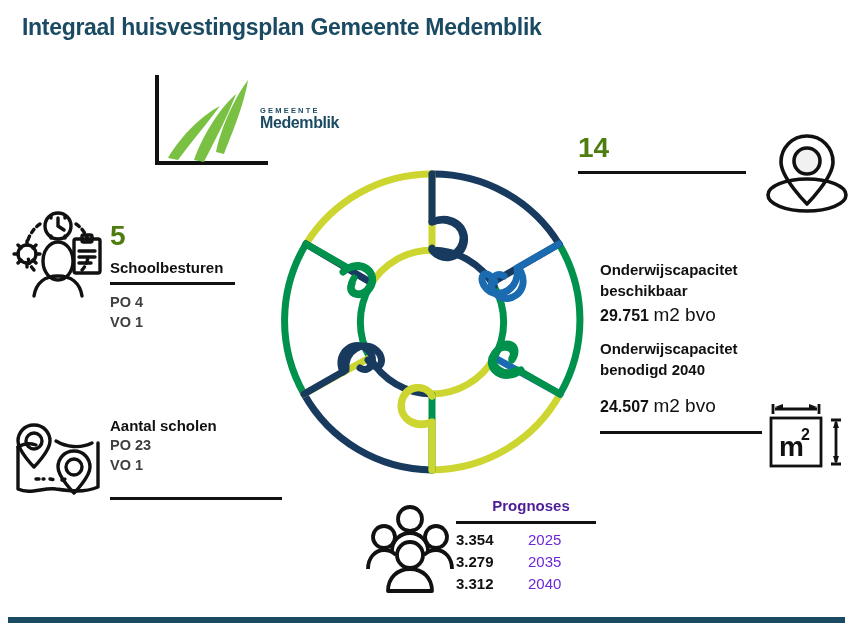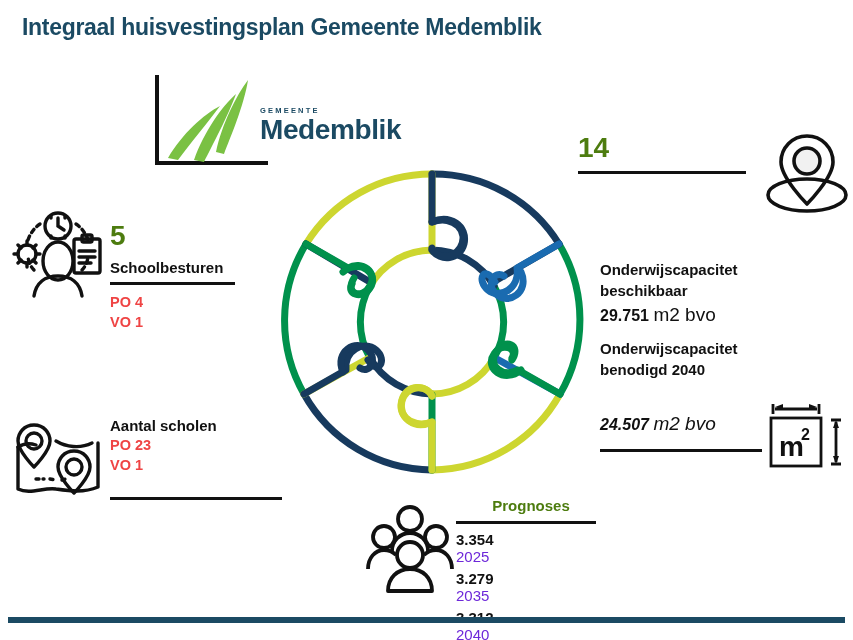--- a/index.html
+++ b/index.html
@@ -21,28 +21,28 @@
 
   
   .logo-box { position: absolute; left: 152px; top: 72px; width: 210px; height: 100px; }
   .logo-frame { position: absolute; left: 0; top: 0; width: 120px; height: 96px; }
   .logo-text { position: absolute; left: 108px; top: 34px; }
   .logo-gem {
     font-size: 7.5px; font-weight: bold; color: #1b4a63;
     letter-spacing: 2.2px;
   }
   .logo-name {
-    font-size: 28px; font-weight: bold; color: #1b4a63;
+    font-size: 16px; font-weight: bold; color: #1b4a63;
     letter-spacing: -0.4px; margin-top: -1px;
   }
 
   
   .big-num { font-size: 28px; font-weight: bold; color: #4d7c0f; line-height: 1; }
   .stat-label { font-size: 15px; font-weight: bold; color: #111; }
-  .stat-sub { font-size: 14.5px; font-weight: bold; color: #ef4444; line-height: 1.38; }
+  .stat-sub { font-size: 14.5px; font-weight: bold; color: #404040; line-height: 1.38; }
   .rule { background: #111; height: 3px; }
 
   
   .block-schoolbesturen { position: absolute; left: 110px; top: 222px; }
   .block-schoolbesturen .big-num { margin-bottom: 9px; }
   .block-schoolbesturen .rule { width: 125px; margin: 6px 0 7px 0; }
   .icon-schoolbesturen { position: absolute; left: 10px; top: 206px; width: 96px; height: 92px; }
 
   
   .block-scholen { position: absolute; left: 110px; top: 417px; }
@@ -59,29 +59,29 @@
   
   .block-beschikbaar { position: absolute; left: 600px; top: 259px; }
   .block-beschikbaar .stat-label { font-size: 15px; line-height: 1.43; }
   .value-line { margin-top: 2px; white-space: nowrap; }
   .value-num { font-size: 16px; font-weight: bold; color: #111; }
   .value-unit { font-size: 19px; font-weight: normal; color: #111; }
 
   
   .block-benodigd { position: absolute; left: 600px; top: 338px; }
   .block-benodigd .stat-label { font-size: 15px; line-height: 1.43; }
-  .block-benodigd .value-line { margin-top: 32px; font-style: italic; }
+  .block-benodigd .value-line { margin-top: 14px; }
   .block-benodigd .rule { width: 162px; margin-top: 14px; }
   .icon-m2 { position: absolute; left: 765px; top: 398px; width: 82px; height: 72px; }
 
   
   .block-prognoses { position: absolute; left: 456px; top: 497px; width: 150px; }
-  .prog-title { font-size: 15px; font-weight: bold; color: #4d7c0f; text-align: center; }
+  .prog-title { font-size: 15px; font-weight: bold; color: #4c1d95; text-align: center; }
   .block-prognoses .rule { width: 140px; margin: 7px 0 7px 0; }
-  .prog-row { display: flex; align-items: baseline; margin-bottom: 5px; flex-direction: column; }
+  .prog-row { display: flex; align-items: baseline; margin-bottom: 5px; }
   .prog-val { font-size: 15px; font-weight: bold; color: #111; width: 72px; }
   .prog-year { font-size: 15px; font-weight: normal; color: #6d28d9; }
   .icon-people { position: absolute; left: 362px; top: 503px; width: 96px; height: 92px; }
 
   
   .puzzle { position: absolute; left: 272px; top: 152px; width: 320px; height: 340px; }
 
   
   .bottom-bar {
     position: absolute; left: 8px; bottom: 17px;

